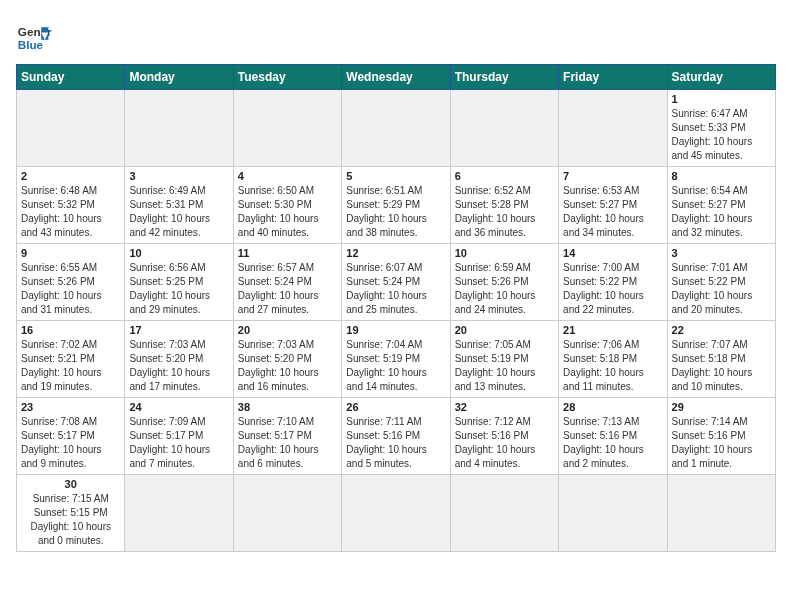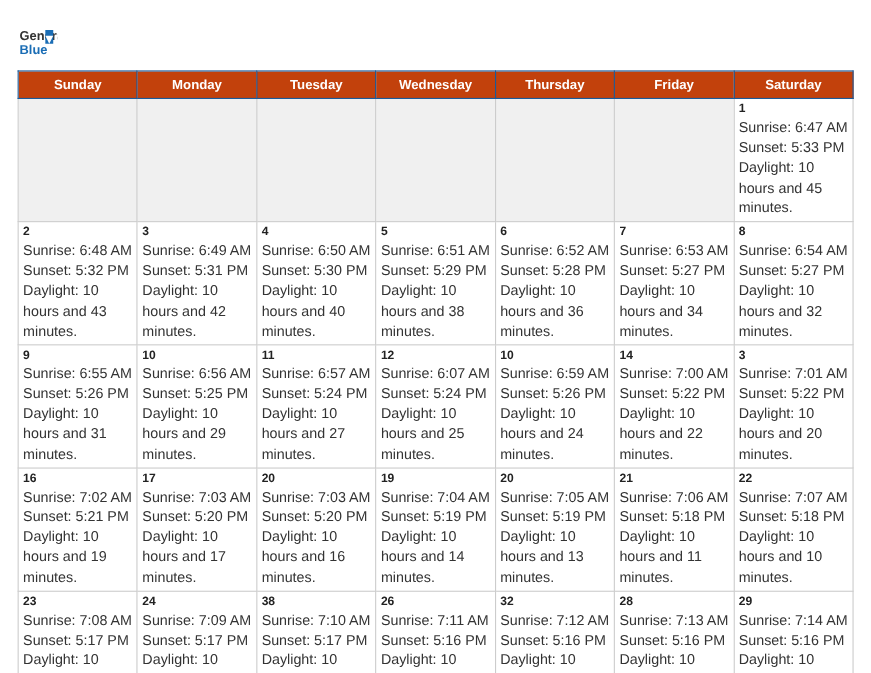--- a/index.html
+++ b/index.html
@@ -44,26 +44,26 @@
     .calendar-subtitle {
       font-size: 14px;
       color: #555;
     }
     .calendar-table {
       width: 100%;
       border-collapse: collapse;
       table-layout: fixed;
     }
     .calendar-table th {
-      background-color: #c2410c;
+      background-color: #0f766e;
       color: #fff;
       font-size: 12px;
       font-weight: bold;
       padding: 5px 4px;
-      text-align: center;
+      text-align: left;
       border: 1px solid #1a5a9a;
     }
     .calendar-table td {
       border: 1px solid #ccc;
       vertical-align: top;
       padding: 3px 4px;
       font-size: 9.5px;
       color: #222;
       height: 74px;
       background: #fff;
@@ -71,26 +71,27 @@
     .calendar-table td.empty {
       background: #f0f0f0;
     }
     .day-number {
       font-size: 11px;
       font-weight: bold;
       display: block;
       margin-bottom: 2px;
     }
     .day-info {
-      font-size: 13px;
+      font-size: 10px;
       color: #333;
       line-height: 1.4;
     }
     .last-row td {
       height: 64px;
+      text-align: center;
     }
   </style>
 </head>
 <body>
 
 <div class="page">
   <div class="header">
     <div class="logo">
       <svg class="logo-icon" viewBox="0 0 40 40">
         <text x="2" y="18" font-size="13" font-family="Arial" font-weight="bold" fill="#333">General</text>

